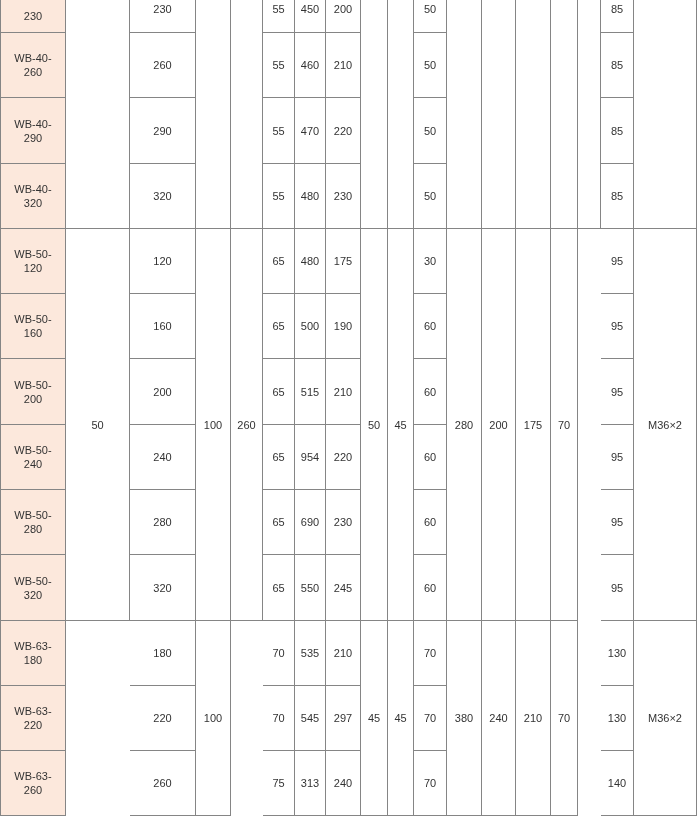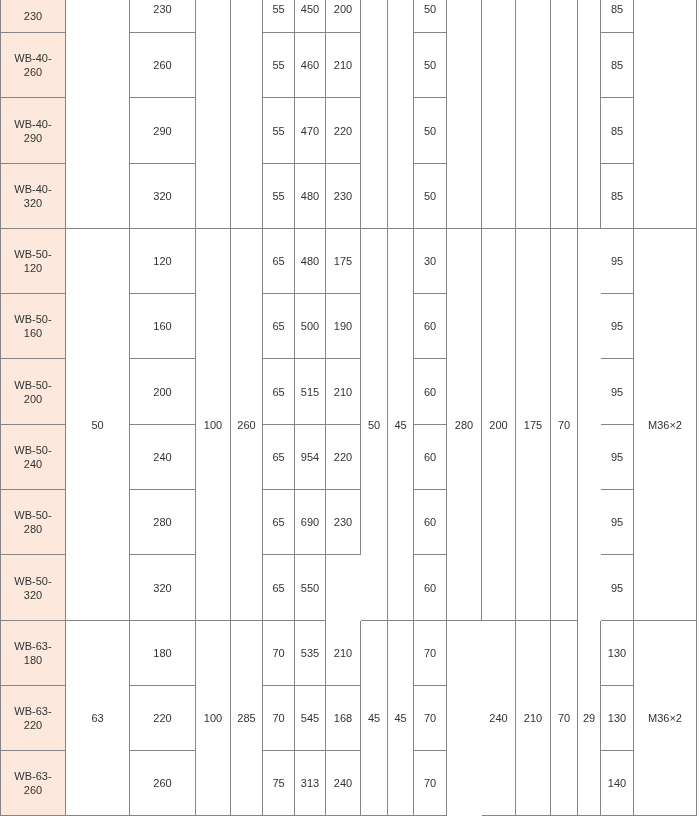--- a/index.html
+++ b/index.html
@@ -135,20 +135,21 @@
       <div class="cell" style="grid-area: 9 / 6 / span 1;">65</div>
       <div class="cell" style="grid-area: 9 / 7 / span 1;">690</div>
       <div class="cell" style="grid-area: 9 / 8 / span 1;">230</div>
       <div class="cell" style="grid-area: 9 / 11 / span 1;">60</div>
       <div class="cell" style="grid-area: 9 / 17 / span 1;">95</div>
       <div class="cell label" style="grid-area: 10 / 1 / span 1;">WB-50-
 320</div>
       <div class="cell" style="grid-area: 10 / 3 / span 1;">320</div>
       <div class="cell" style="grid-area: 10 / 6 / span 1;">65</div>
       <div class="cell" style="grid-area: 10 / 7 / span 1;">550</div>
+      <div class="cell" style="grid-area: 10 / 8 / span 1;">245</div>
       <div class="cell" style="grid-area: 10 / 11 / span 1;">60</div>
       <div class="cell" style="grid-area: 10 / 17 / span 1;">95</div>
       <div class="cell" style="grid-area: 5 / 2 / span 6;">50</div>
       <div class="cell" style="grid-area: 5 / 4 / span 6;">100</div>
       <div class="cell" style="grid-area: 5 / 5 / span 6;">260</div>
       <div class="cell" style="grid-area: 5 / 9 / span 6;">50</div>
       <div class="cell" style="grid-area: 5 / 10 / span 6;">45</div>
       <div class="cell" style="grid-area: 5 / 12 / span 6;">280</div>
       <div class="cell" style="grid-area: 5 / 13 / span 6;">200</div>
       <div class="cell" style="grid-area: 5 / 14 / span 6;">175</div>
@@ -160,35 +161,33 @@
       <div class="cell" style="grid-area: 11 / 6 / span 1;">70</div>
       <div class="cell" style="grid-area: 11 / 7 / span 1;">535</div>
       <div class="cell" style="grid-area: 11 / 8 / span 1;">210</div>
       <div class="cell" style="grid-area: 11 / 11 / span 1;">70</div>
       <div class="cell" style="grid-area: 11 / 17 / span 1;">130</div>
       <div class="cell label" style="grid-area: 12 / 1 / span 1;">WB-63-
 220</div>
       <div class="cell" style="grid-area: 12 / 3 / span 1;">220</div>
       <div class="cell" style="grid-area: 12 / 6 / span 1;">70</div>
       <div class="cell" style="grid-area: 12 / 7 / span 1;">545</div>
-      <div class="cell" style="grid-area: 12 / 8 / span 1;">168</div>
+      <div class="cell" style="grid-area: 12 / 8 / span 1;">297</div>
       <div class="cell" style="grid-area: 12 / 11 / span 1;">70</div>
       <div class="cell" style="grid-area: 12 / 17 / span 1;">130</div>
       <div class="cell label" style="grid-area: 13 / 1 / span 1;">WB-63-
 260</div>
       <div class="cell" style="grid-area: 13 / 3 / span 1;">260</div>
       <div class="cell" style="grid-area: 13 / 6 / span 1;">75</div>
       <div class="cell" style="grid-area: 13 / 7 / span 1;">313</div>
       <div class="cell" style="grid-area: 13 / 8 / span 1;">240</div>
       <div class="cell" style="grid-area: 13 / 11 / span 1;">70</div>
       <div class="cell" style="grid-area: 13 / 17 / span 1;">140</div>
-      <div class="cell" style="grid-area: 11 / 2 / span 3;">63</div>
       <div class="cell" style="grid-area: 11 / 4 / span 3;">100</div>
-      <div class="cell" style="grid-area: 11 / 5 / span 3;">285</div>
       <div class="cell" style="grid-area: 11 / 9 / span 3;">45</div>
       <div class="cell" style="grid-area: 11 / 10 / span 3;">45</div>
+      <div class="cell" style="grid-area: 11 / 12 / span 3;">380</div>
       <div class="cell" style="grid-area: 11 / 13 / span 3;">240</div>
       <div class="cell" style="grid-area: 11 / 14 / span 3;">210</div>
       <div class="cell" style="grid-area: 11 / 15 / span 3;">70</div>
-      <div class="cell" style="grid-area: 11 / 16 / span 3;">29</div>
       <div class="cell" style="grid-area: 11 / 18 / span 3;">M36×2</div>
     </div>
 </div>
 
 </body></html>

